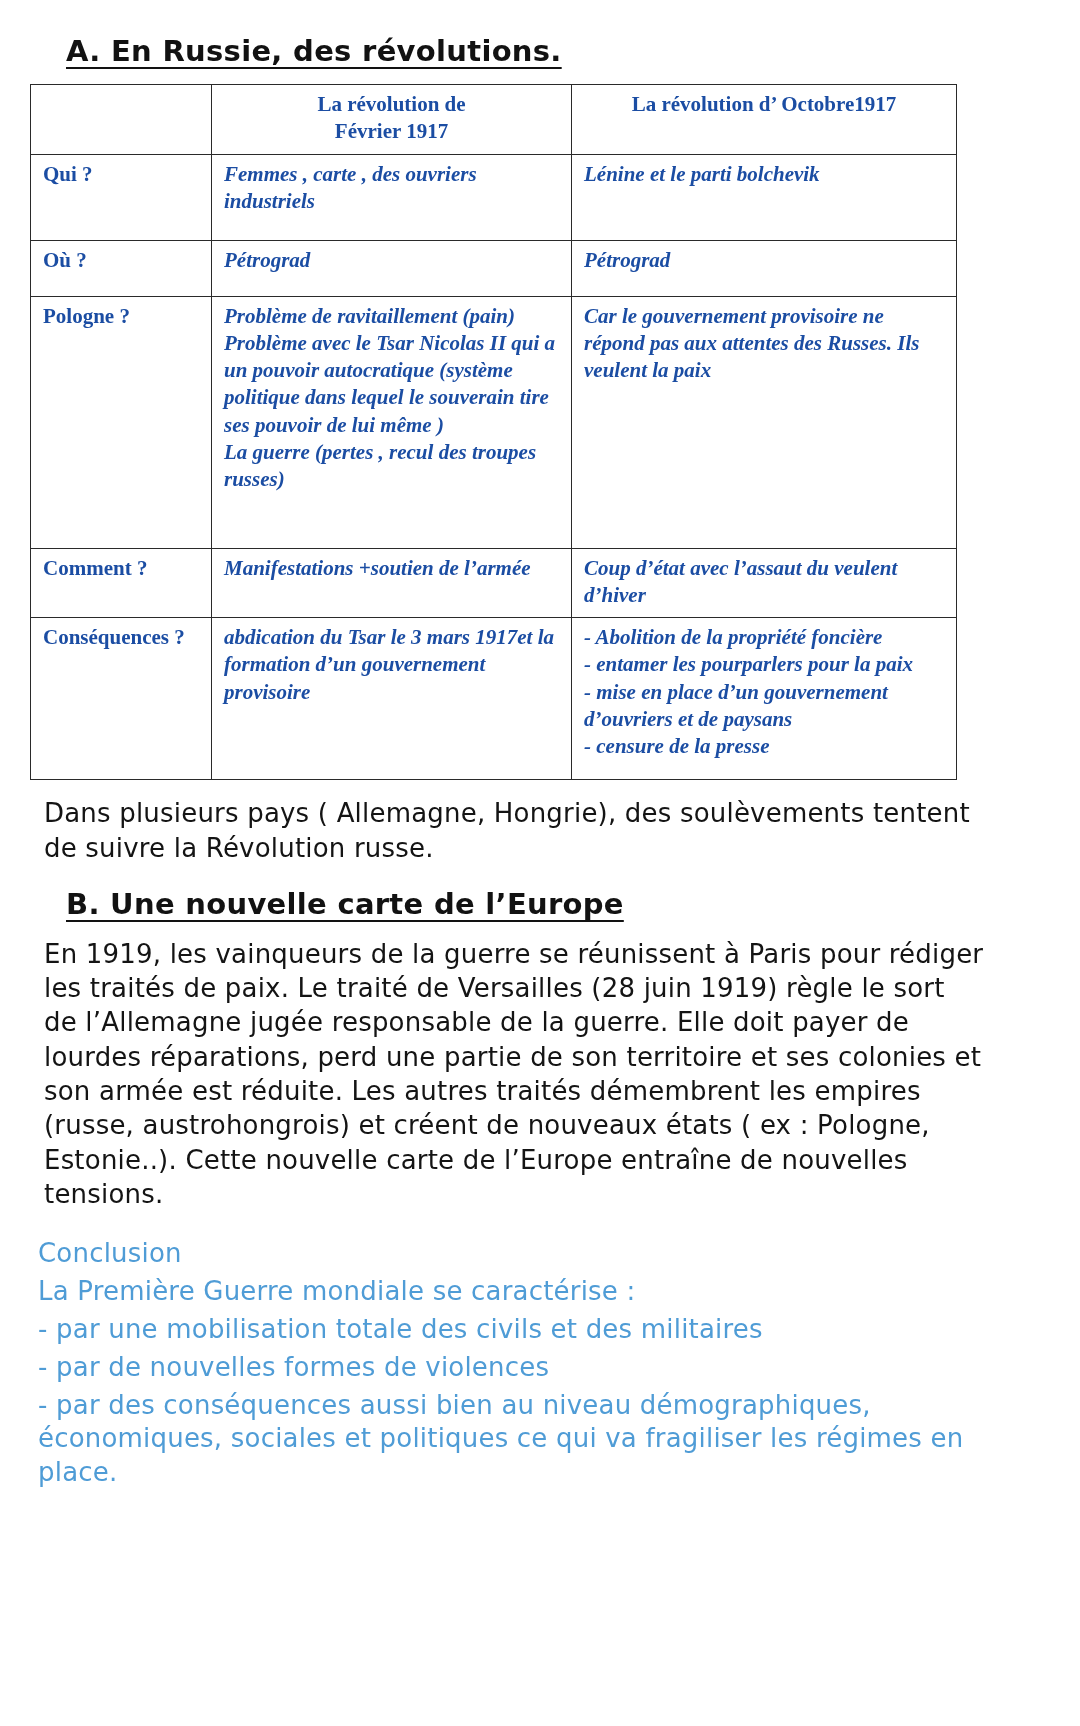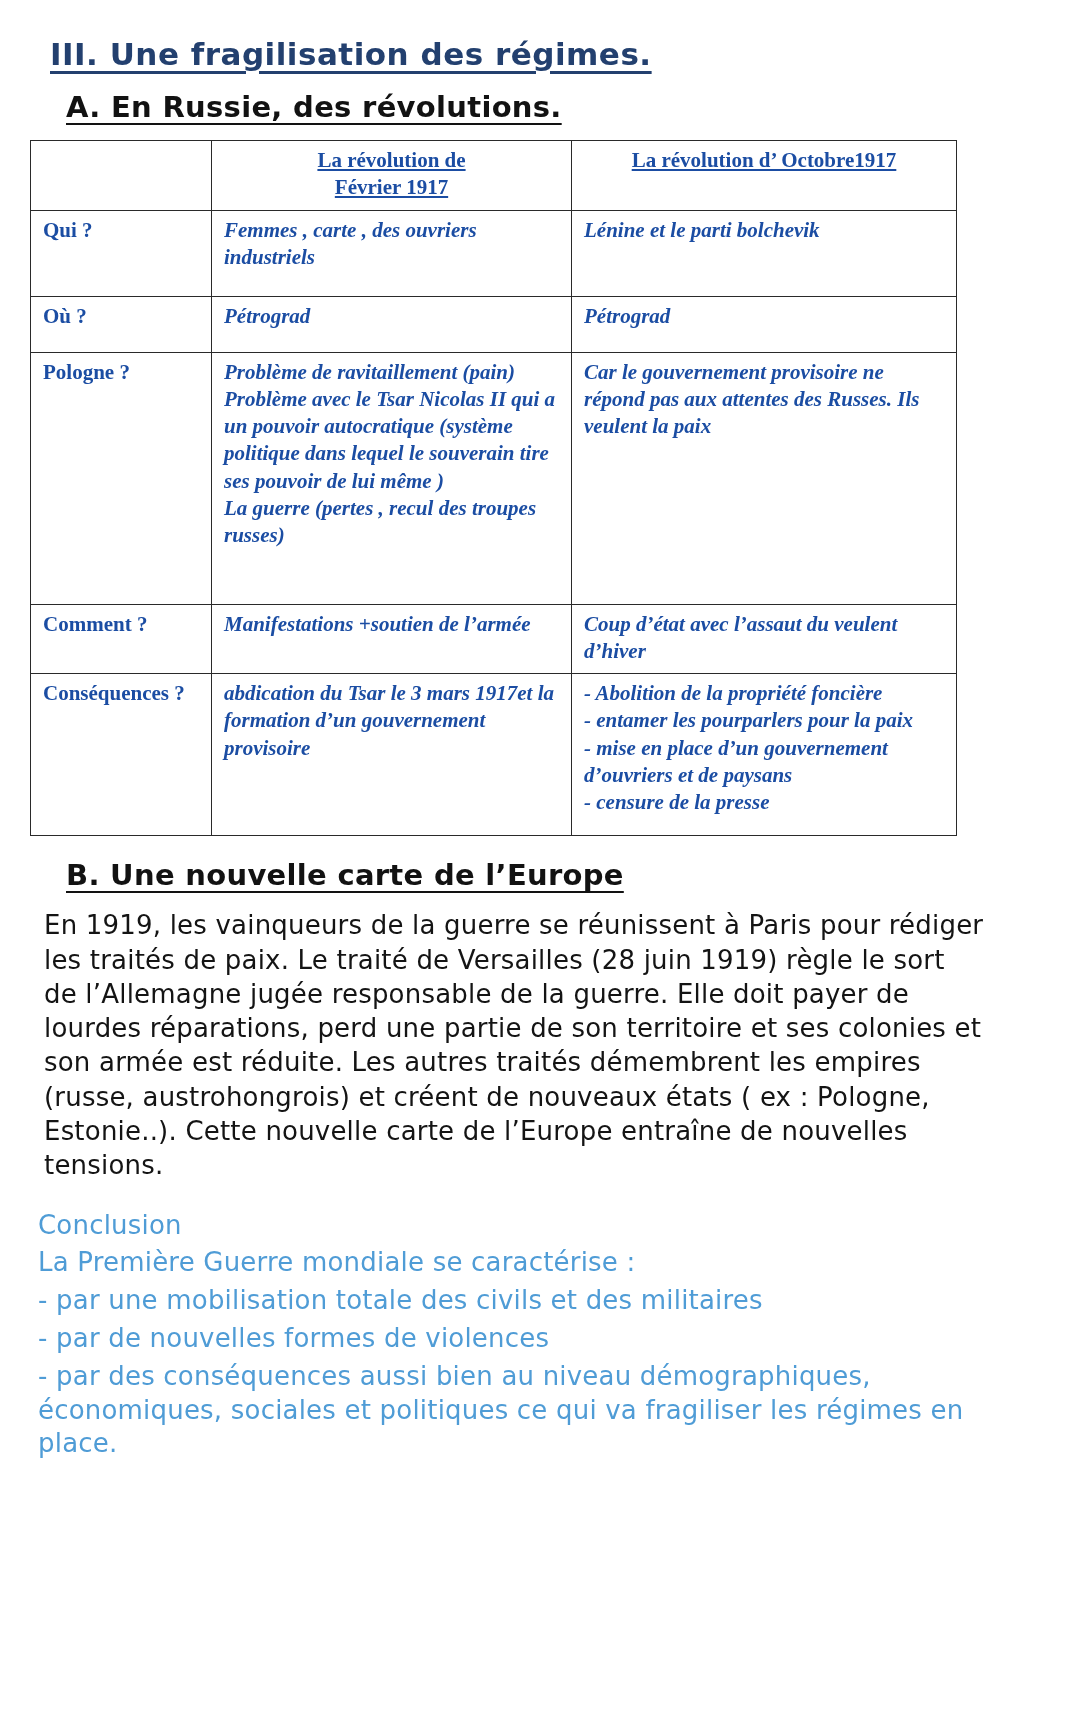--- a/index.html
+++ b/index.html
@@ -47,21 +47,20 @@
     color: #1b4da3;
     white-space: pre-line;
   }
   table.rev-table col.c-label { width: 181px; }
   table.rev-table col.c-fev   { width: 360px; }
   table.rev-table col.c-oct   { width: 385px; }
   table.rev-table th {
     font-weight: bold;
     text-align: center;
     font-style: normal;
-    text-decoration: underline;
   }
   td.row-label {
     font-style: normal;
     font-weight: bold;
     white-space: normal;
   }
   td.cell-content {
     font-style: italic;
     font-weight: bold;
   }
@@ -90,21 +89,20 @@
     max-width: 950px;
     letter-spacing: 0.2px;
   }
   .conclusion .c-line { margin-bottom: 4px; white-space: pre-line; }
 </style>
 </head>
 <body>
 
 <div class="page">
 
-  <h1 class="title">III. Une fragilisation des régimes.</h1>
 
   <h2 class="section-heading">A. En Russie, des révolutions.</h2>
 
   <table class="rev-table">
     <colgroup>
       <col class="c-label">
       <col class="c-fev">
       <col class="c-oct">
     </colgroup>
     <tbody>
@@ -140,20 +138,21 @@
         <td class="row-label">Conséquences ?</td>
         <td class="cell-content">abdication du Tsar le 3 mars 1917et la formation d’un gouvernement provisoire</td>
         <td class="cell-content">- Abolition de la propriété foncière
 - entamer les pourparlers pour la paix
 - mise en place d’un gouvernement d’ouvriers et de paysans
 - censure de la presse</td>
       </tr>
     </tbody>
   </table>
 
+  <p class="hand-paragraph">Dans plusieurs pays ( Allemagne, Hongrie), des soulèvements tentent de suivre la Révolution russe.</p>
 
   <h2 class="section-heading section-b">B. Une nouvelle carte de l’Europe</h2>
 
   <p class="hand-paragraph">En 1919, les vainqueurs de la guerre se réunissent à Paris pour rédiger les traités de paix. Le traité de Versailles (28 juin 1919) règle le sort de l’Allemagne jugée responsable de la guerre. Elle doit payer de lourdes réparations, perd une partie de son territoire et ses colonies et son armée est réduite. Les autres traités démembrent les empires (russe, austrohongrois) et créent de nouveaux états ( ex : Pologne, Estonie..). Cette nouvelle carte de l’Europe entraîne de nouvelles tensions.</p>
 
   <div class="conclusion">
     <div class="c-line">Conclusion</div>
     <div class="c-line">La Première Guerre mondiale se caractérise :</div>
     <div class="c-line">- par une mobilisation totale des civils et des militaires</div>
     <div class="c-line">- par de nouvelles formes de violences</div>

